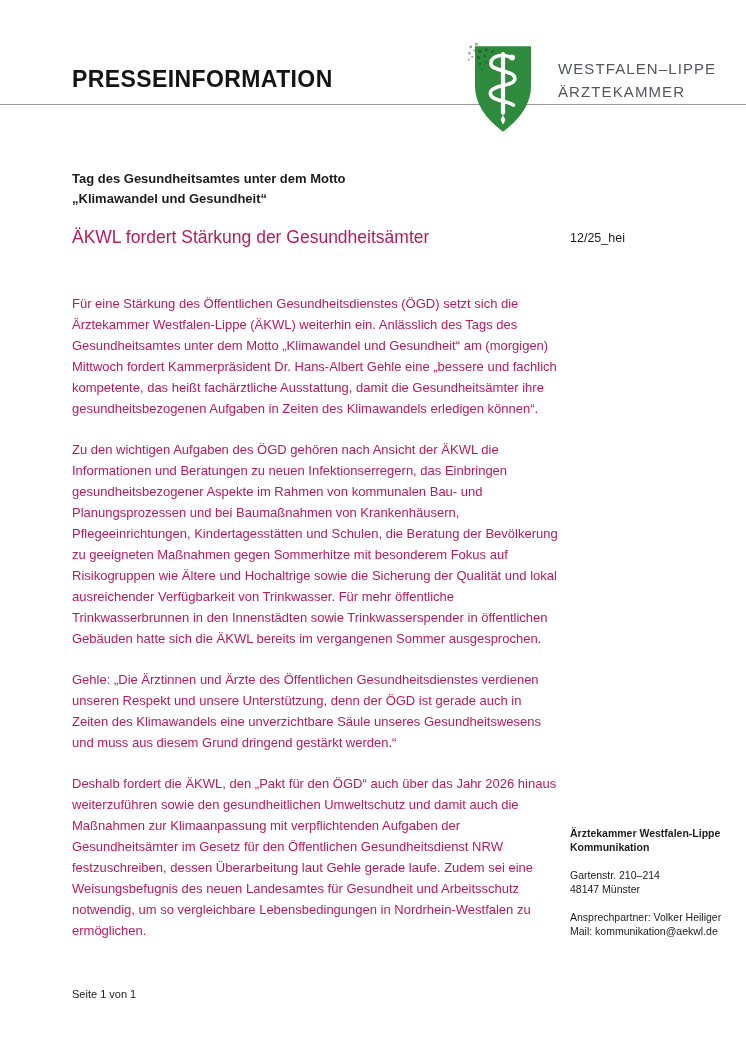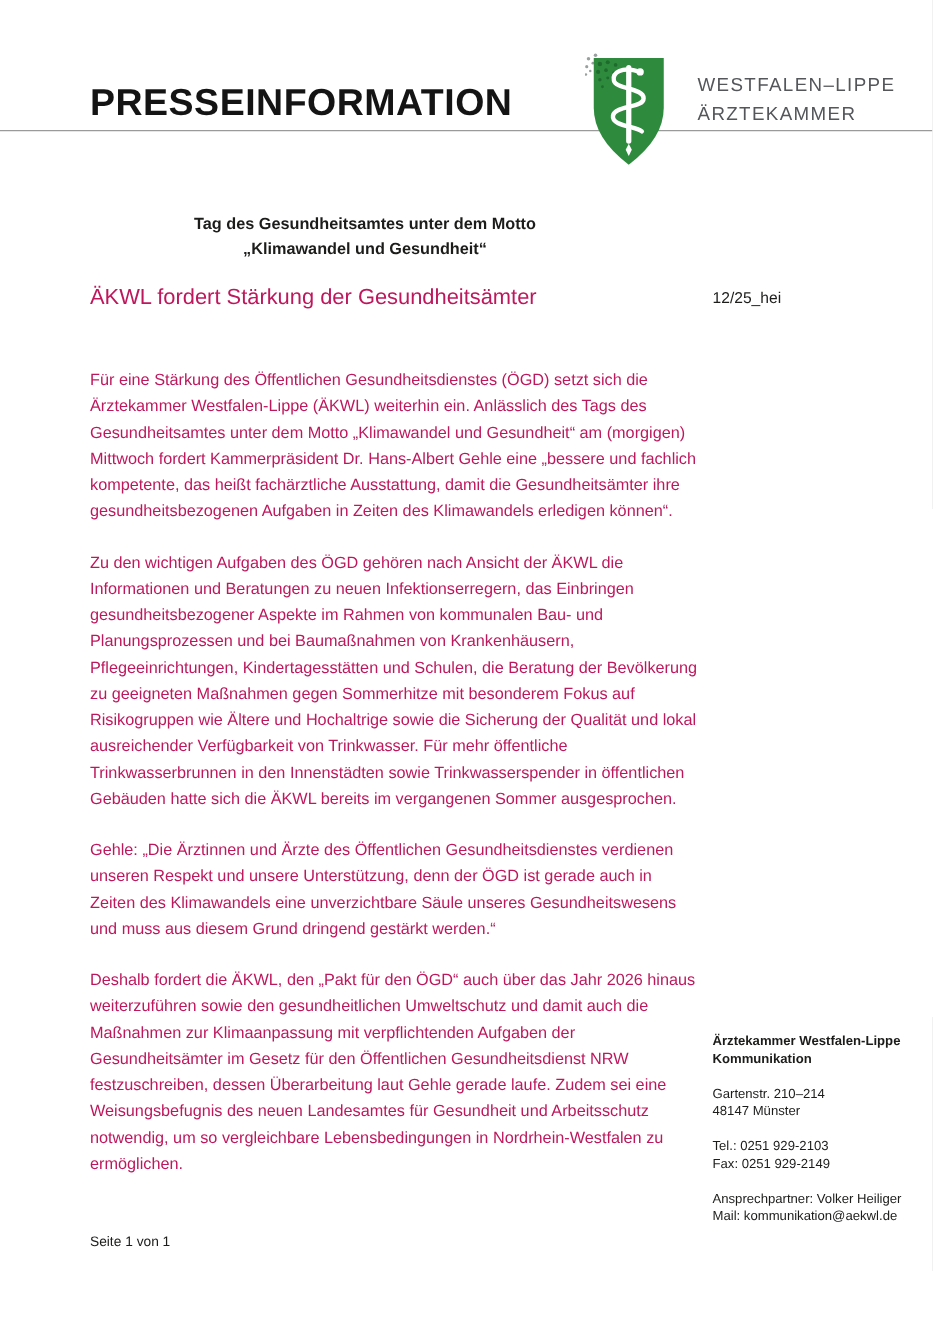--- a/index.html
+++ b/index.html
@@ -13,21 +13,21 @@
     font-family: "Liberation Sans", "DejaVu Sans", sans-serif;
     color: #1c1c1b;
     overflow: hidden;
   }
 
   
   .masthead-title {
     position: absolute;
     left: 72px;
     top: 66px;
-    font-size: 30px;
+    font-size: 23px;
     font-weight: bold;
     letter-spacing: 0.4px;
     color: #141414;
   }
   .head-rule {
     position: absolute;
     left: 0;
     right: 0;
     top: 104px;
     height: 1px;
@@ -54,21 +54,20 @@
   
   .subject {
     position: absolute;
     left: 72px;
     top: 169px;
     width: 440px;
     font-size: 13px;
     font-weight: bold;
     line-height: 20px;
     color: #1c1c1b;
-    text-align: center;
   }
   .dateblock {
     position: absolute;
     left: 570px;
     top: 170px;
     font-size: 12.5px;
     line-height: 20px;
   }
   .headline {
     position: absolute;
@@ -187,24 +186,20 @@
   <div class="contact">
     <div class="group">
       <div class="bold">Ärztekammer Westfalen-Lippe</div>
       <div class="bold">Kommunikation</div>
     </div>
     <div class="group">
       <div>Gartenstr. 210–214</div>
       <div>48147 Münster</div>
     </div>
     <div class="group">
-      <div>Tel.: 0251 929-2103</div>
-      <div>Fax: 0251 929-2149</div>
-    </div>
-    <div class="group">
       <div>Ansprechpartner: Volker Heiliger</div>
       <div>Mail: kommunikation@aekwl.de</div>
     </div>
   </div>
 
   <div class="footer">Seite 1 von 1</div>
 
 </div>
 
 </body></html>

